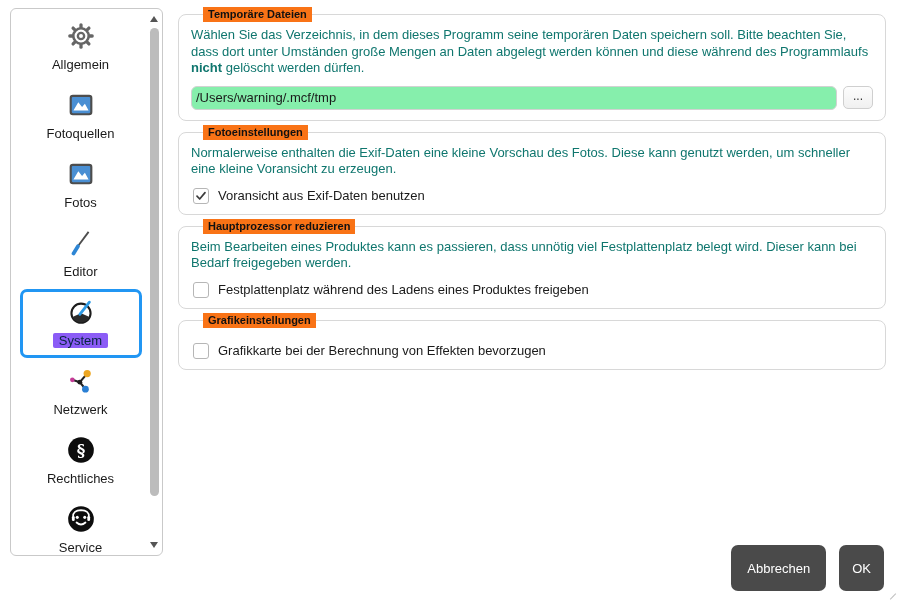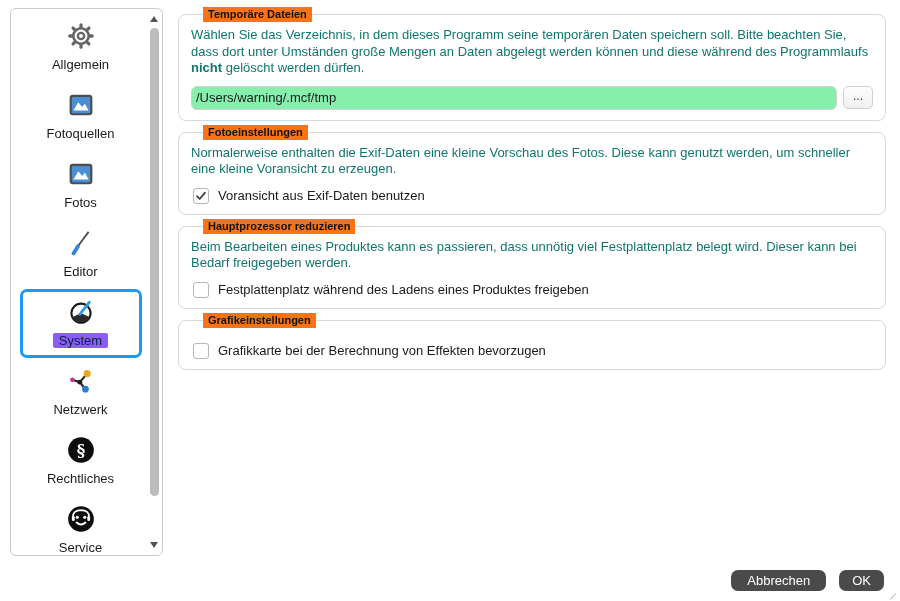--- a/index.html
+++ b/index.html
@@ -49,21 +49,21 @@
     font-family:"Liberation Sans", sans-serif; padding-bottom:4px; }
 
   .check-row { display:flex; align-items:center; gap:9px; margin-top:10px; margin-left:2px; }
   .checkbox { width:16px; height:16px; border:1px solid #b6b6b6; border-radius:3px;
     background:#fff; display:flex; align-items:center; justify-content:center; flex:none; }
   .checkbox svg { display:block; }
   .check-label { font-size:13px; color:#1a1a1a; }
 
   
   .footer { position:absolute; right:16px; bottom:10px; display:flex; gap:13px; }
-  .btn { height:21px; background:#4a4a4a; border:none; border-radius:7px;
+  .btn { height:46px; background:#4a4a4a; border:none; border-radius:7px;
     color:#fff; font-size:13px; font-family:"Liberation Sans", sans-serif;
     padding:0 16px; cursor:default; }
   .btn.ok { padding:0 13px; }
   .grip { position:absolute; right:3px; bottom:2px; width:8px; height:8px; opacity:.55; }
   .grip::before { content:""; position:absolute; right:0; bottom:2px; width:8px;
     border-top:1px solid #8a8a8a; transform:rotate(-45deg); }
 </style>
 </head>
 <body>
 

